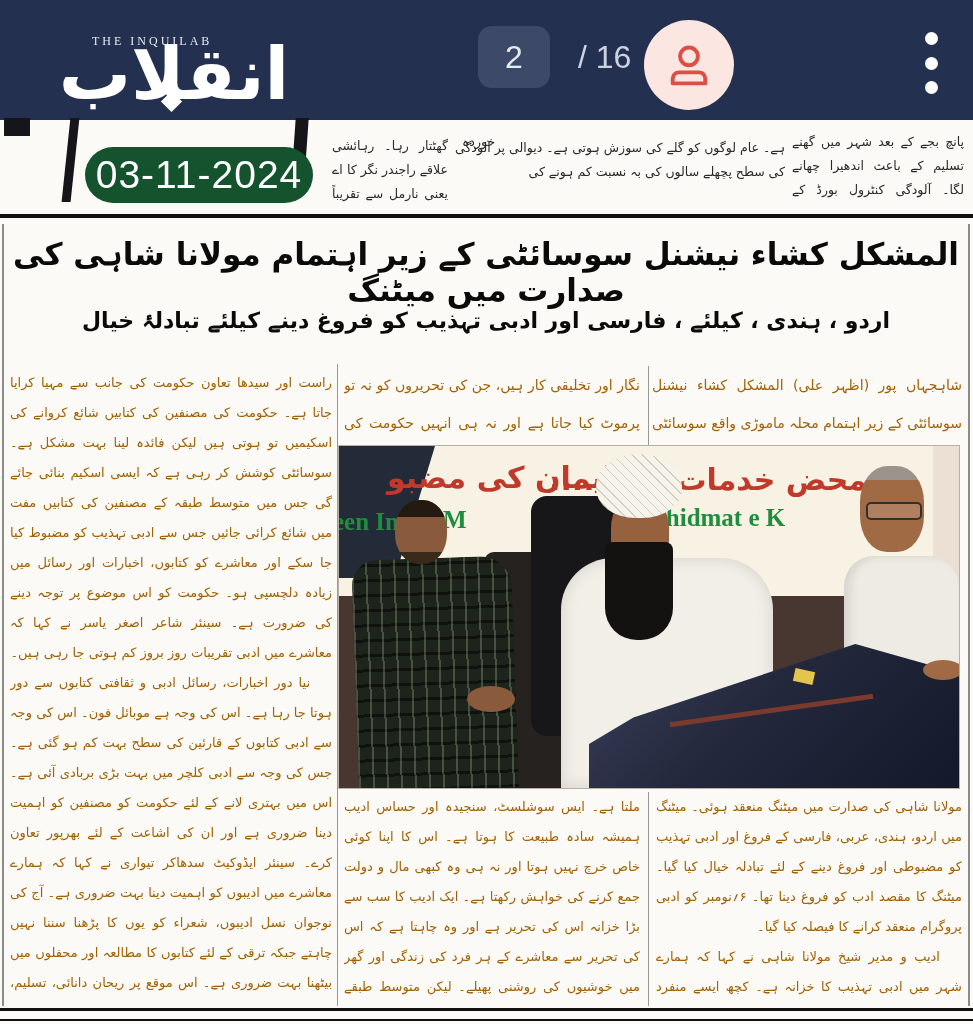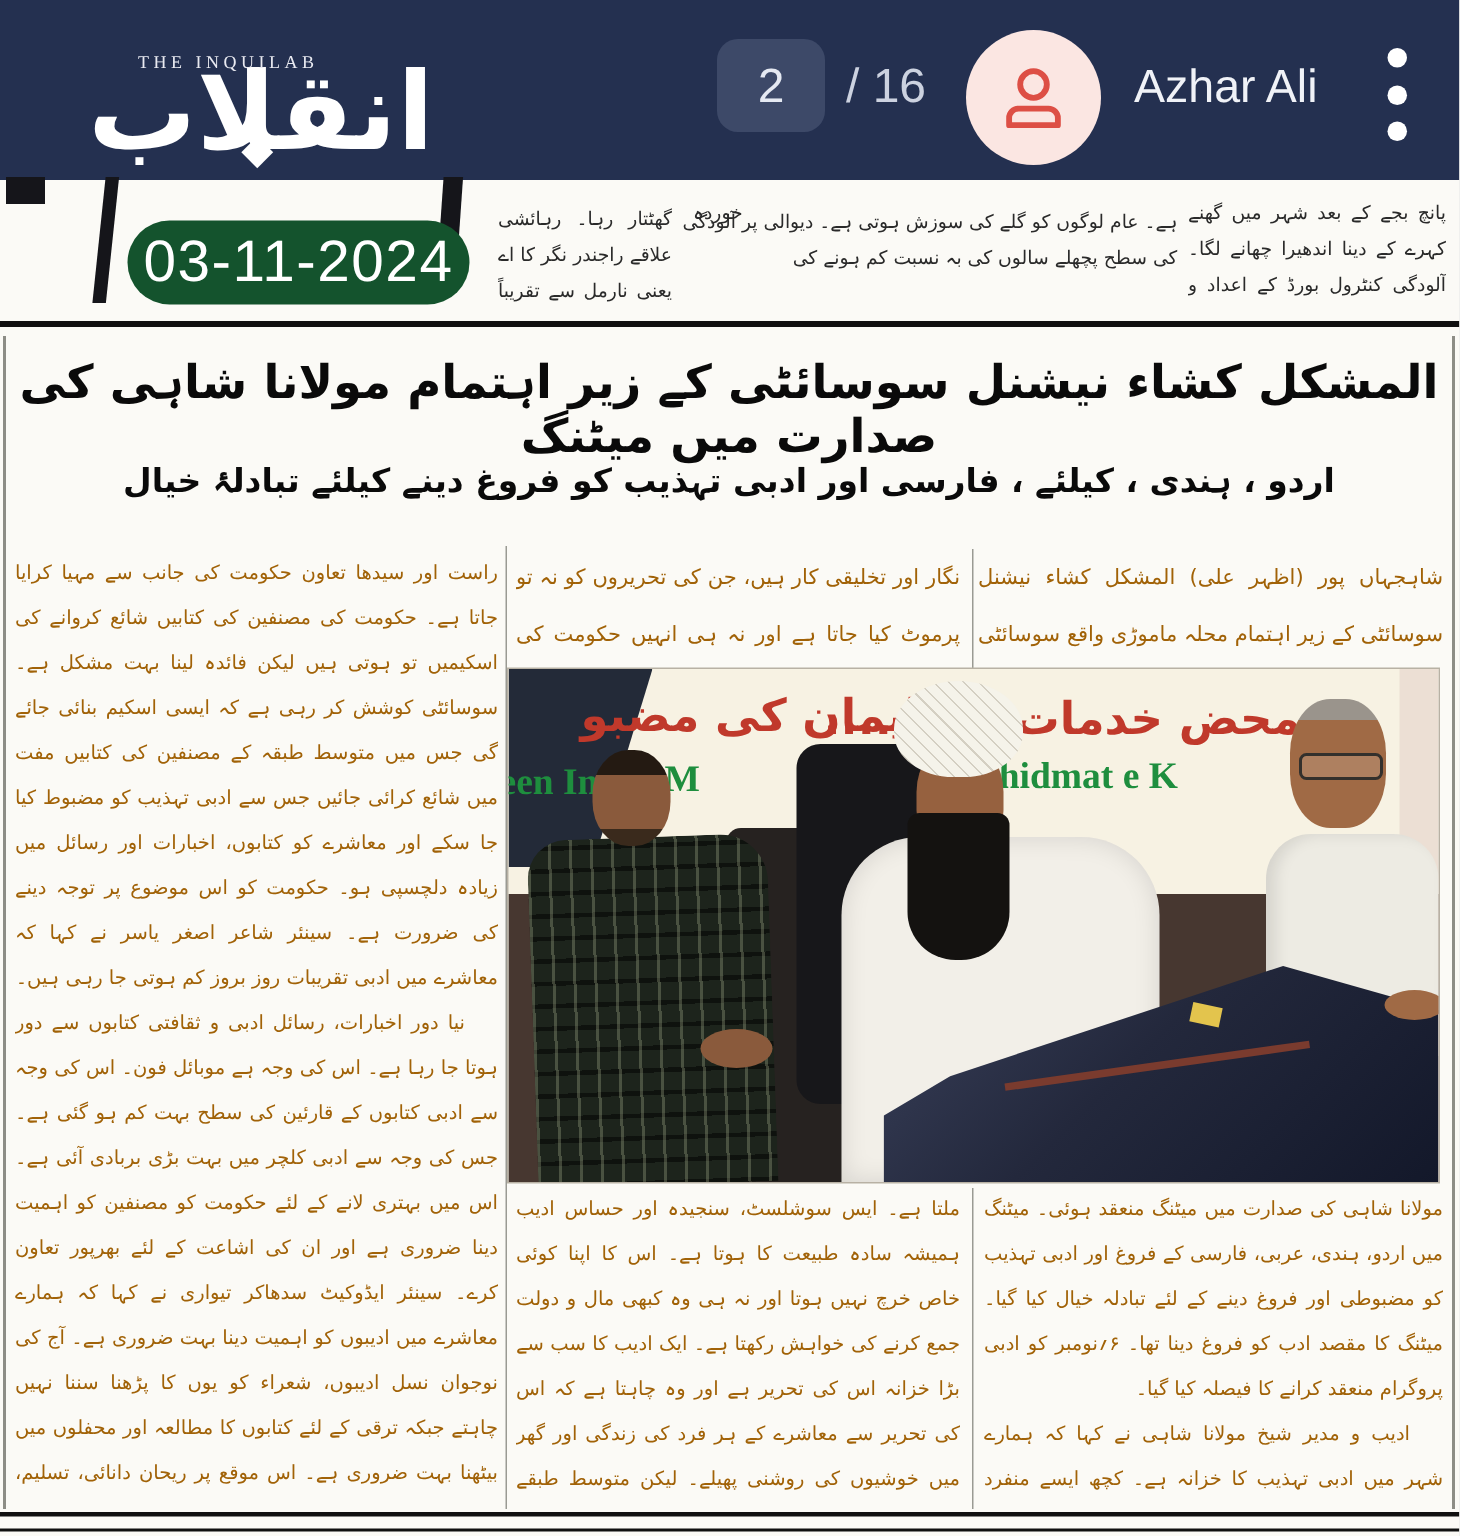--- a/index.html
+++ b/index.html
@@ -16,21 +16,21 @@
                color:#ffffff;}
   .masthead-diamond{position:absolute;left:146px;top:86px;width:15px;height:15px;background:#fff;
                     transform:rotate(45deg);}
   .tail{position:absolute;background:#15151a;}
   .tail-1{left:66px;top:118px;width:9px;height:84px;transform:skewX(-6deg);}
   .tail-2{left:293px;top:118px;width:13px;height:78px;transform:skewX(-4deg);}
   .tail-3{left:4px;top:118px;width:26px;height:18px;}
   .page-indicator{position:absolute;left:478px;top:26px;height:62px;display:flex;align-items:center;}
   .page-current{width:72px;height:62px;background:#3d4968;border-radius:14px;color:#e5e9f2;
                 font-size:32px;display:flex;align-items:center;justify-content:center;}
-  .page-total{margin-left:14px;color:#ccd2e0;font-size:32px;}
+  .page-total{margin-left:28px;color:#ccd2e0;font-size:32px;}
   .avatar{position:absolute;left:644px;top:20px;width:90px;height:90px;border-radius:50%;
           background:#fbe6e2;display:flex;align-items:center;justify-content:center;}
   .user-name{position:absolute;left:756px;top:40px;color:#f0f2f7;font-size:31px;}
   .kebab{position:absolute;left:924px;top:32px;width:14px;height:62px;display:flex;
          flex-direction:column;justify-content:space-between;align-items:center;cursor:pointer;}
   .kebab .dot{width:13px;height:13px;border-radius:50%;background:#ffffff;}
   
   .date-pill{position:absolute;left:85px;top:147px;width:228px;height:56px;background:#14532d;
              border-radius:40px;color:#fff;font-size:39px;display:flex;align-items:center;
              justify-content:center;letter-spacing:1px;}
@@ -124,36 +124,35 @@
     <div class="page-indicator">
       <div class="page-current">2</div>
       <div class="page-total">/ 16</div>
     </div>
     <div class="avatar">
       <svg width="52" height="52" viewBox="0 0 24 24" fill="none">
         <circle cx="12" cy="8" r="4.1" stroke="#dd4f45" stroke-width="1.8"></circle>
         <path d="M4.5 20.5v-2.2c0-1.6 1.3-2.9 2.9-2.9h9.2c1.6 0 2.9 1.3 2.9 2.9v2.2z" stroke="#dd4f45" stroke-width="1.8" stroke-linejoin="round"></path>
       </svg>
     </div>
-    <div class="user-name">Azhar Ali</div>
     <div class="kebab">
       <div class="dot"></div>
       <div class="dot"></div>
       <div class="dot"></div>
     </div>
   </div>
 
   <div class="tail tail-1"></div>
   <div class="tail tail-2"></div>
   <div class="tail tail-3"></div>
 
   <div class="date-pill">03-11-2024</div>
 
   <div class="urdu strip-frag strip-right">
-    <span>پانچ بجے کے بعد شہر میں گھنے کہرے کے دینا</span> <span>اندھیرا چھانے لگا۔ آلودگی کنٹرول بورڈ کے اعداد و شمار</span>
+    <span>پانچ بجے کے بعد شہر میں گھنے تسلیم کے باعث</span> <span>اندھیرا چھانے لگا۔ آلودگی کنٹرول بورڈ کے اعداد و شمار</span>
   </div>
   <div class="urdu strip-frag strip-mid">
     <span>ہے۔ عام لوگوں کو گلے کی سوزش ہوتی ہے۔ دیوالی پر</span> <span>آلودگی کی سطح پچھلے سالوں کی بہ نسبت کم ہونے کی</span>
   </div>
   <div class="urdu strip-frag strip-left">
     <span>گھٹتار رہا۔ رہائشی علاقے راجندر نگر کا اے</span> <span>یعنی نارمل سے تقریباً ڈیڑھ سوا کیو آئی</span>
   </div>
   <div class="urdu strip-frag strip-edge">خوردہ قیم</div>
 
   <div class="rule-top"></div>

